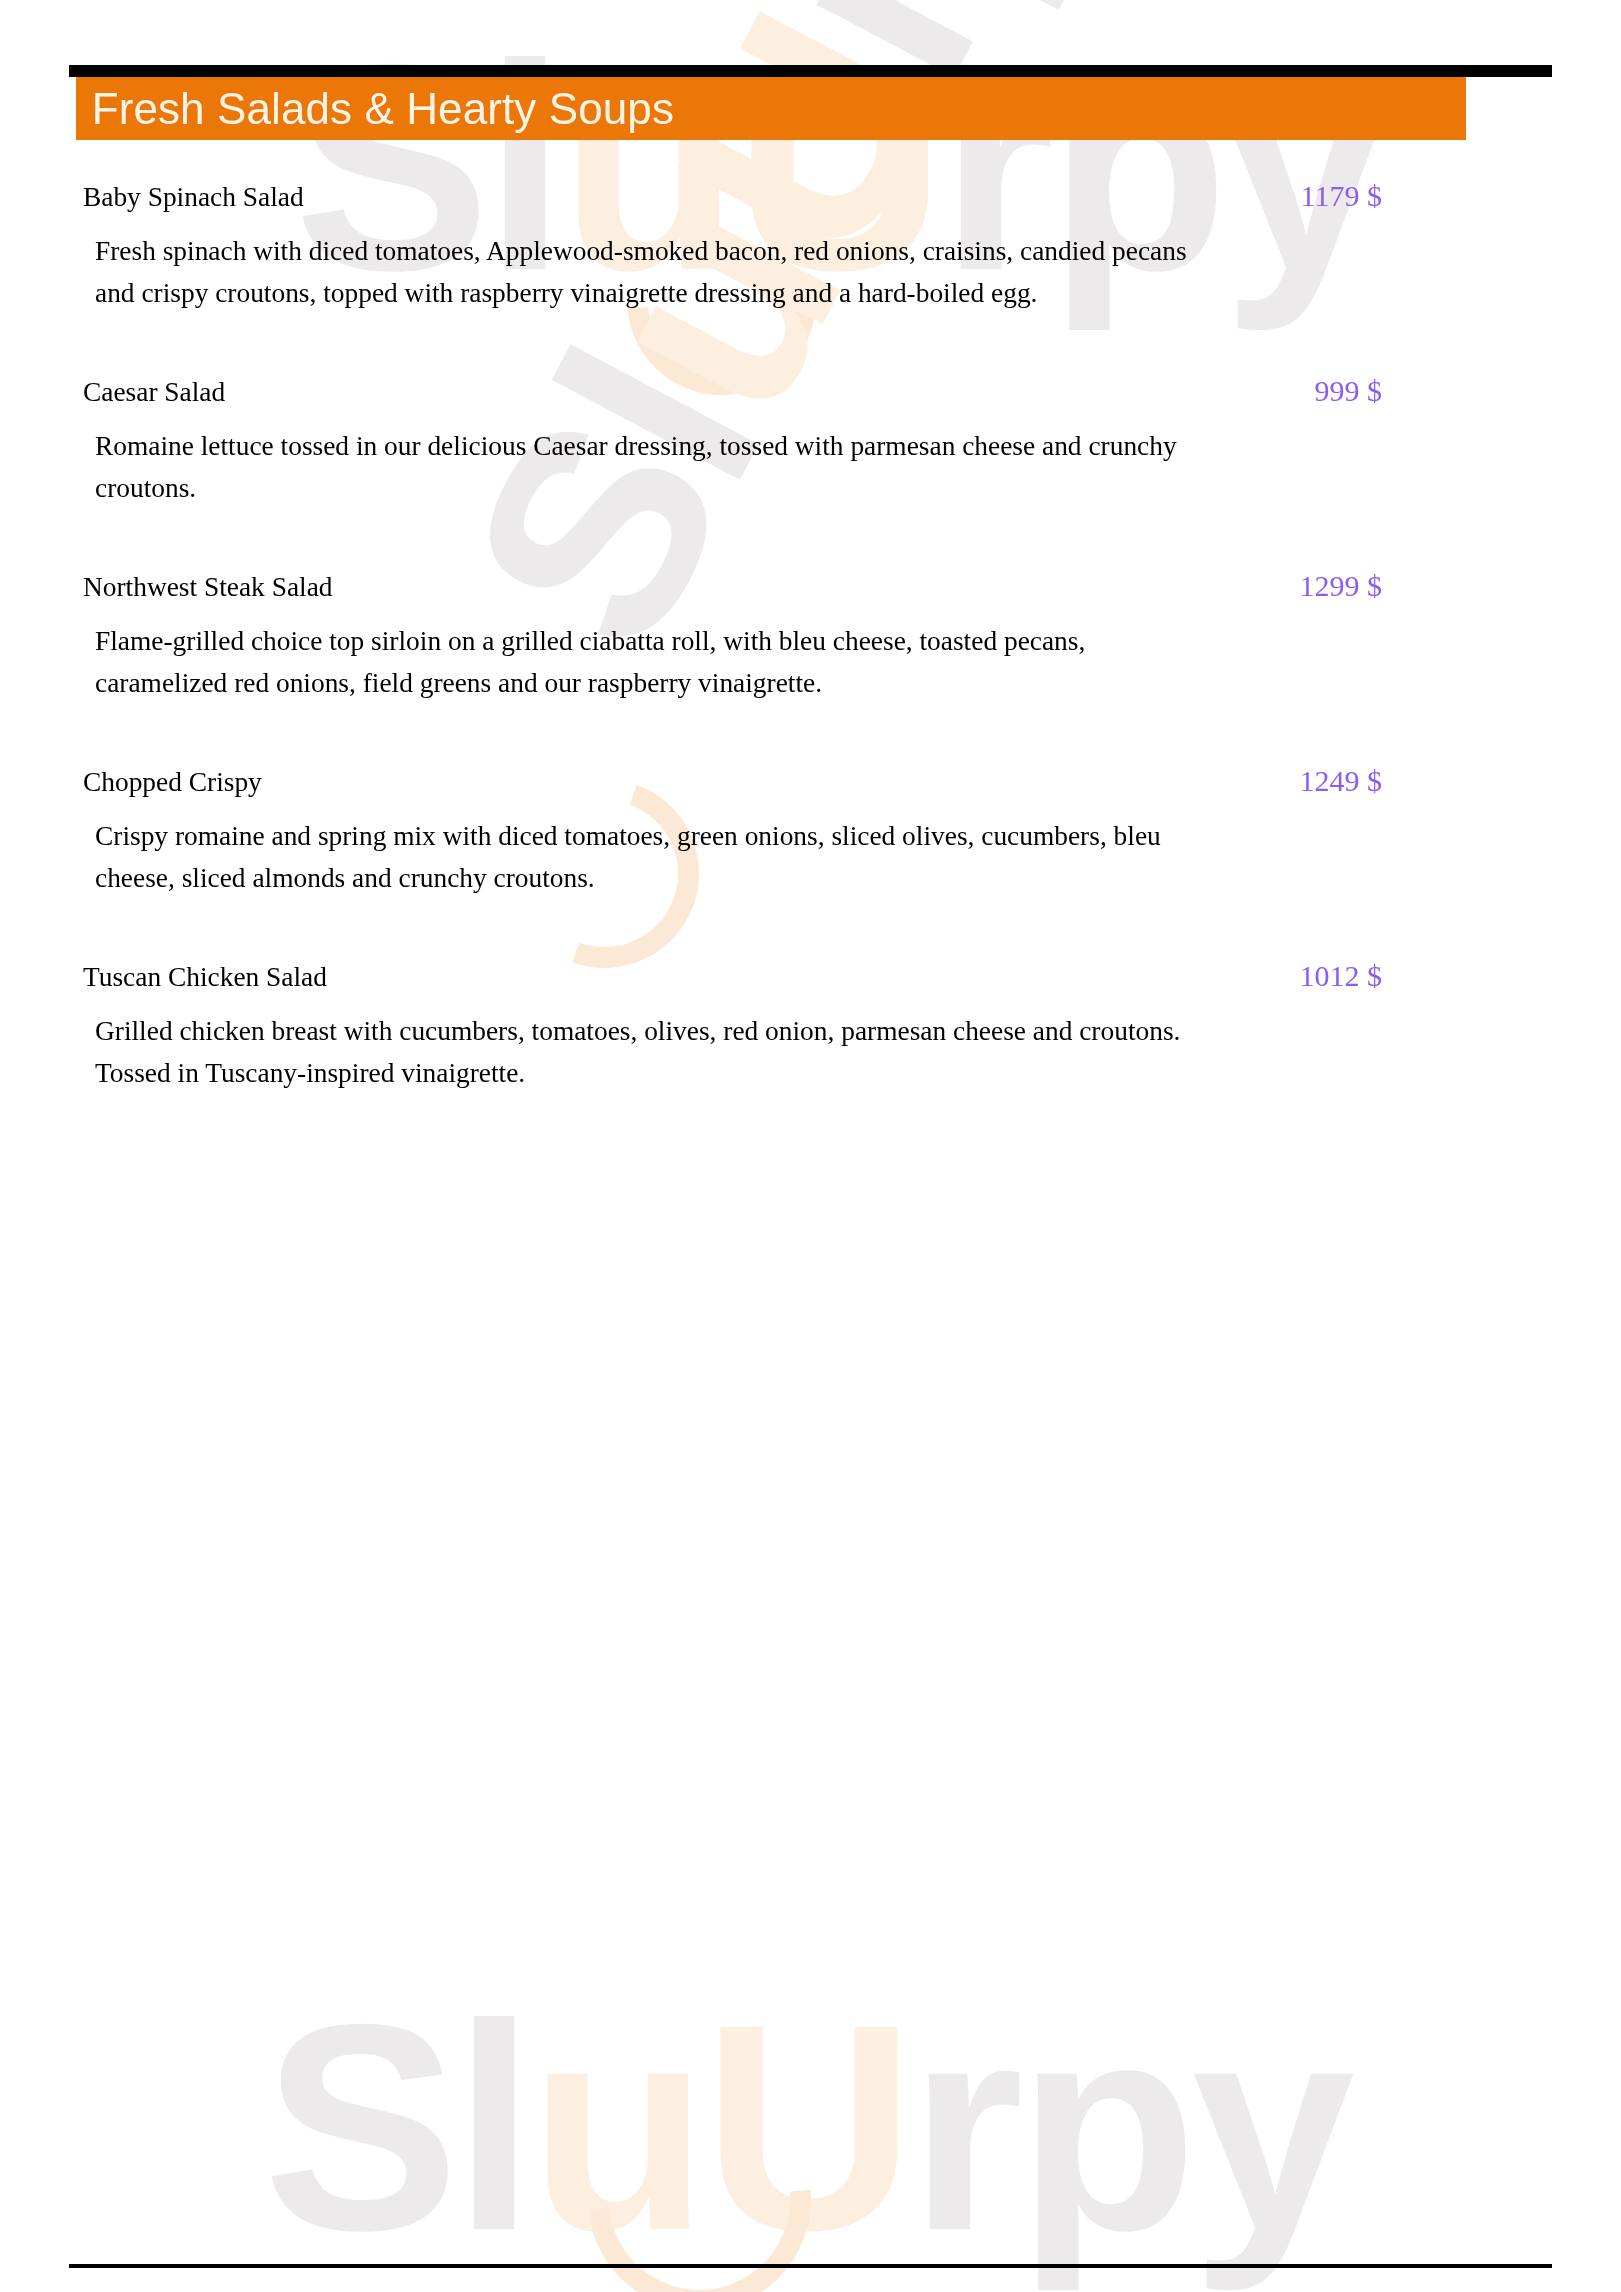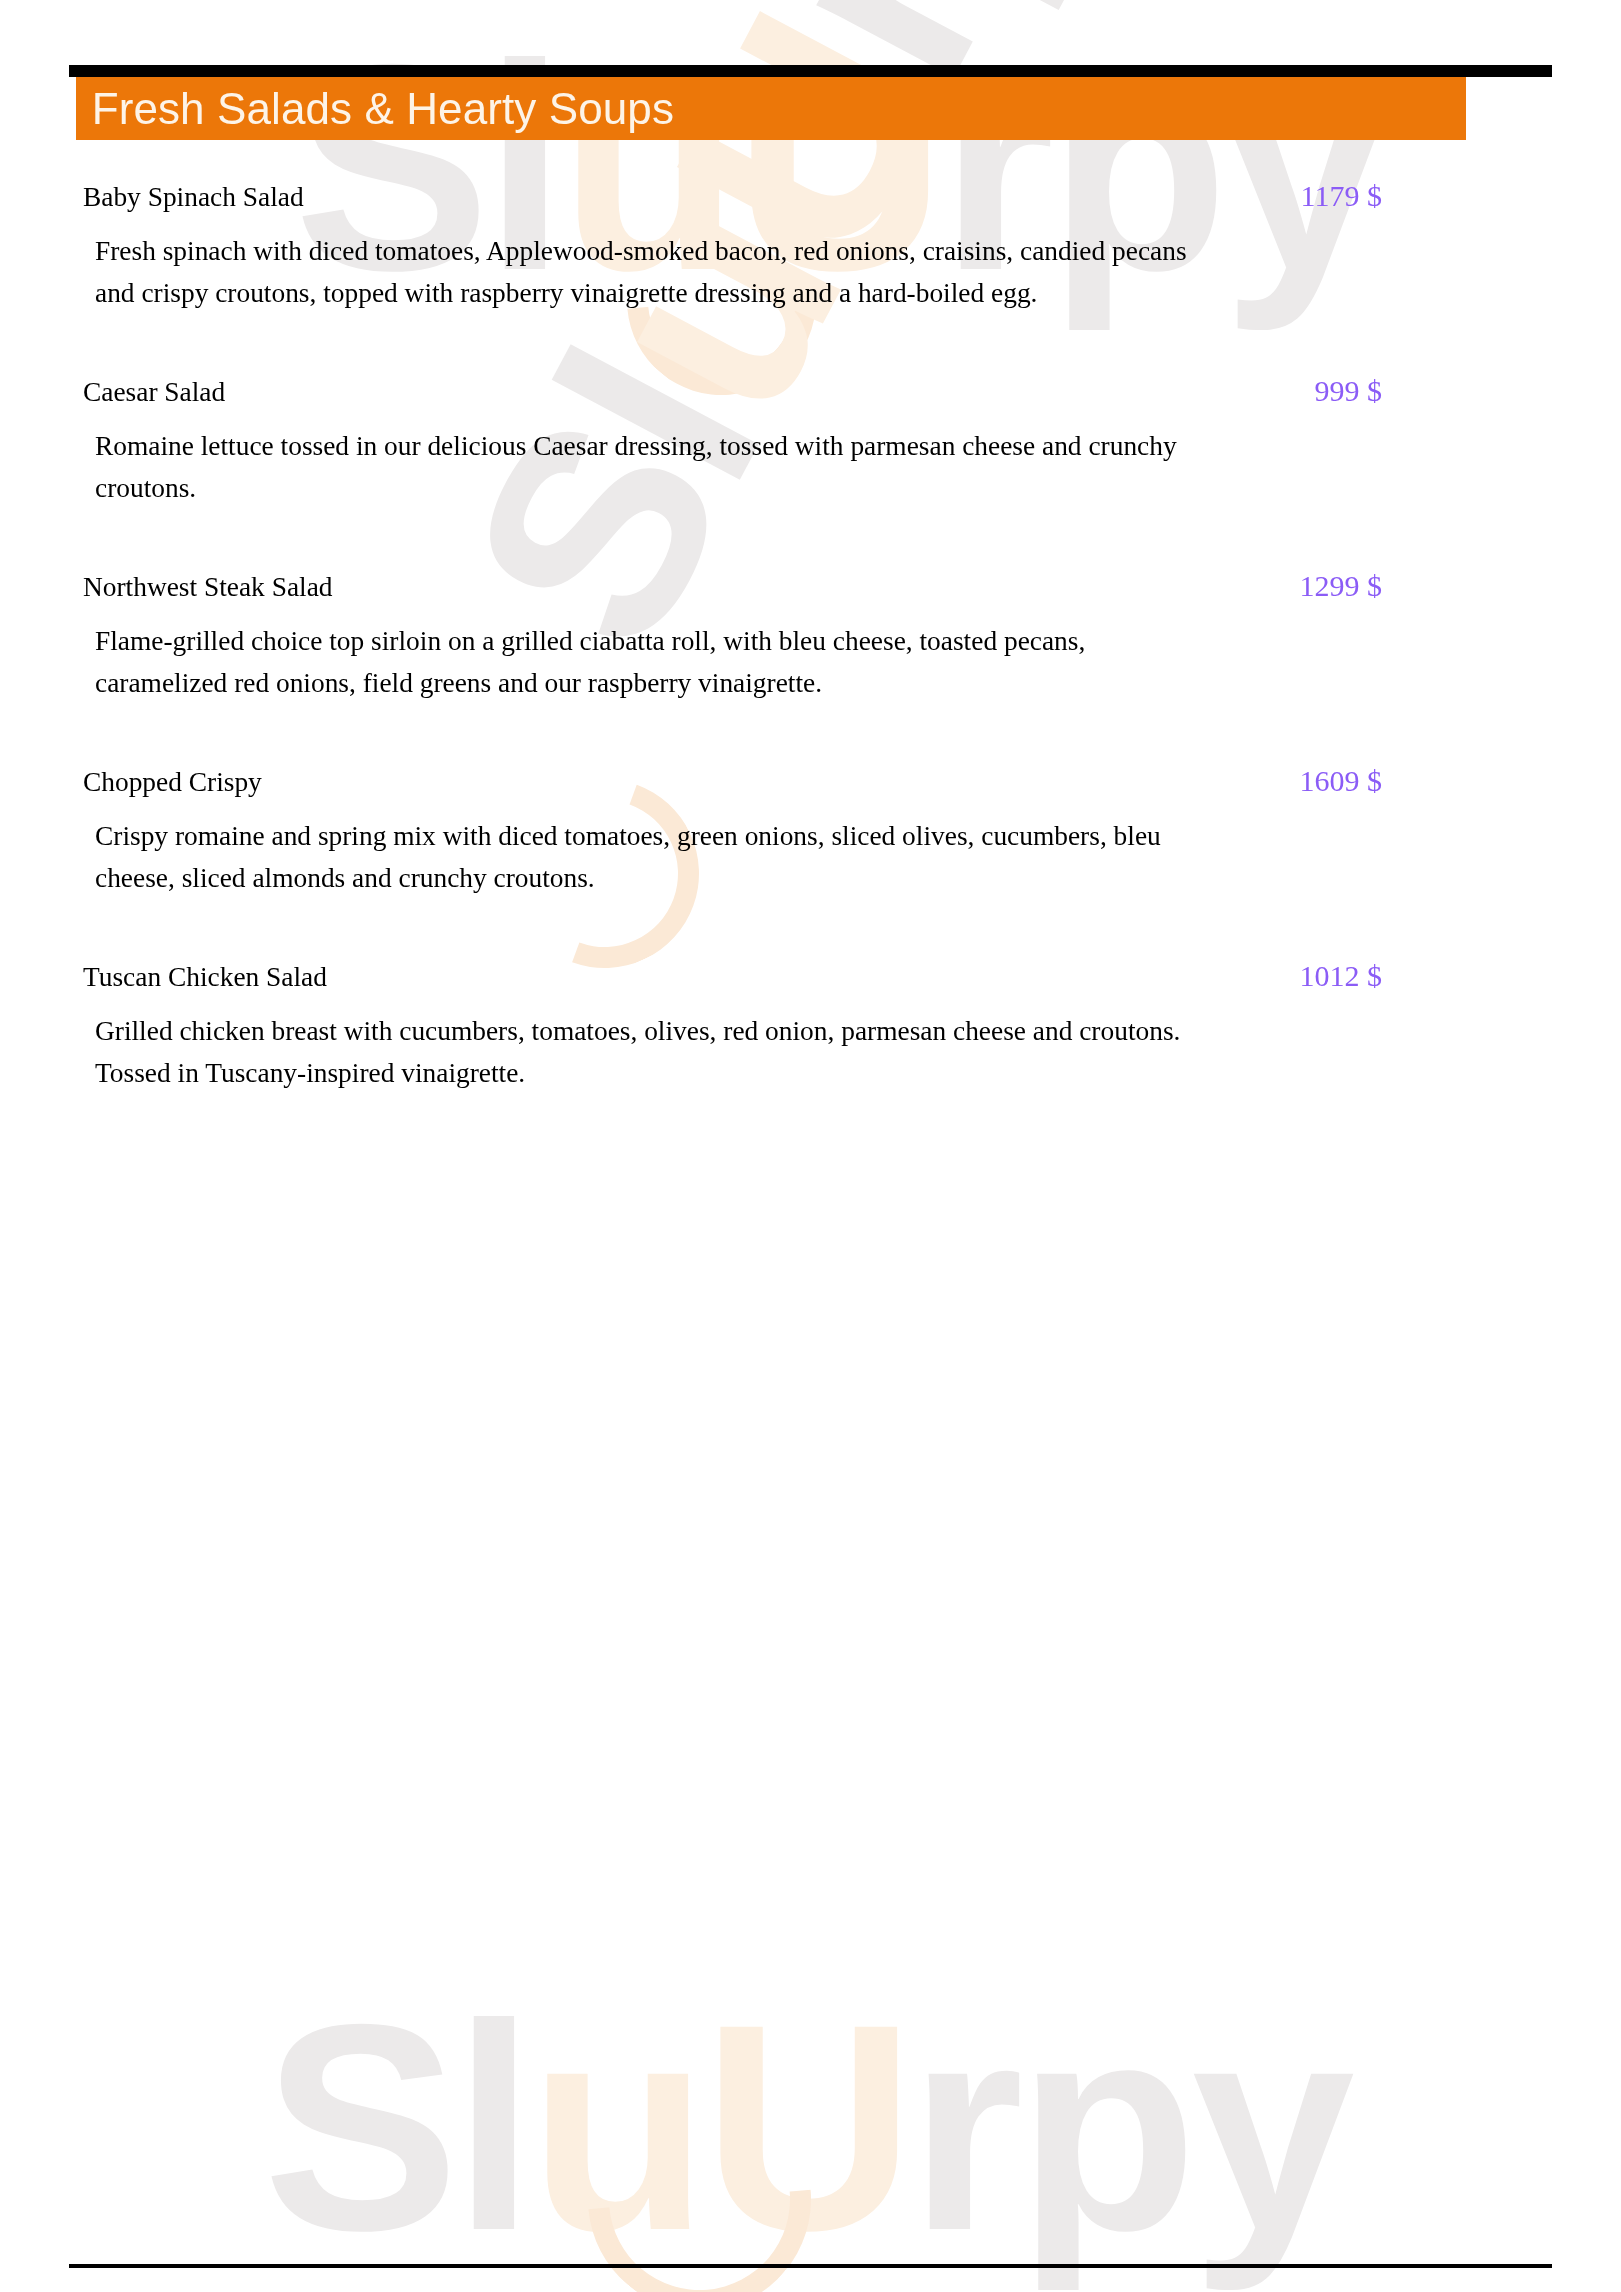--- a/index.html
+++ b/index.html
@@ -196,21 +196,21 @@
       <div class="item-head">
         <div class="item-name">Northwest Steak Salad</div>
         <div class="item-price">1299 $</div>
       </div>
       <p class="item-desc">Flame-grilled choice top sirloin on a grilled ciabatta roll, with bleu cheese, toasted pecans, caramelized red onions, field greens and our raspberry vinaigrette.</p>
     </div>
 
     <div class="menu-item">
       <div class="item-head">
         <div class="item-name">Chopped Crispy</div>
-        <div class="item-price">1609 $</div>
+        <div class="item-price">1249 $</div>
       </div>
       <p class="item-desc">Crispy romaine and spring mix with diced tomatoes, green onions, sliced olives, cucumbers, bleu cheese, sliced almonds and crunchy croutons.</p>
     </div>
 
     <div class="menu-item">
       <div class="item-head">
         <div class="item-name">Tuscan Chicken Salad</div>
         <div class="item-price">1012 $</div>
       </div>
       <p class="item-desc">Grilled chicken breast with cucumbers, tomatoes, olives, red onion, parmesan cheese and croutons. Tossed in Tuscany-inspired vinaigrette.</p>

